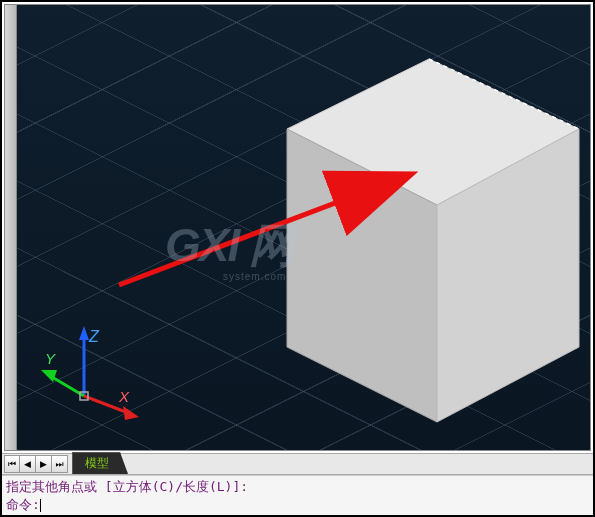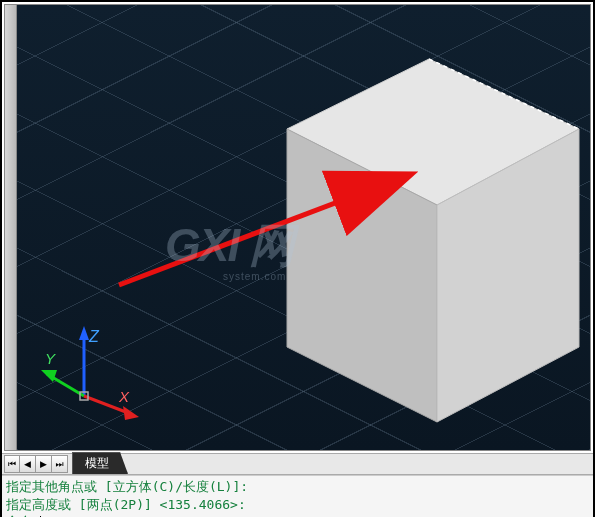--- a/index.html
+++ b/index.html
@@ -18,23 +18,23 @@
     .watermark .big { font-size: 46px; font-weight: bold; font-style: italic; letter-spacing: -2px; }
     .watermark .sm { font-size: 10px; letter-spacing: 1px; margin-left: 58px; margin-top: -6px; }
     .arrow { position: absolute; left: 96px; top: 120px; pointer-events: none; }
     .ucs { position: absolute; left: 22px; bottom: 22px; width: 110px; height: 110px; }
     .tabs-row { display: flex; align-items: center; height: 22px; background: #e8e8e8; border-top: 1px solid #aaa; border-bottom: 1px solid #aaa; font-size: 12px; }
     .tab-nav { display: flex; margin-left: 2px; }
     .tab-btn { width: 16px; height: 18px; border: 1px solid #999; background: linear-gradient(#fff,#ddd); display: flex; align-items: center; justify-content: center; font-size: 9px; cursor: pointer; }
     .tab-btn + .tab-btn { border-left: none; }
     .tabstrip { display: flex; margin-left: 4px; height: 20px; align-items: flex-end; }
     .tab { padding: 2px 12px 2px 12px; border: 1px solid #888; border-bottom: none; background: linear-gradient(#fff,#e6e6e6); margin-right: -1px; cursor: pointer; clip-path: polygon(0 0, calc(100% - 8px) 0, 100% 100%, 0 100%); padding-right: 18px; }
-    .tab.active { background: #2a2a2a; color: #ffffff; border-color: #555; }
+    .tab.active { background: #2a2a2a; color: #84cc16; border-color: #555; }
     .cmd-area { flex: 1; background: #f5f5f5; border-top: 1px solid #ccc; font-size: 13px; line-height: 1.35; padding: 2px 4px; font-family: SimSun, monospace; }
-    .cmd-line { white-space: pre; color: #15803d; }
+    .cmd-line { white-space: pre; color: #701a75; }
     .cursor { display:inline-block; width:1px; height:13px; background:#000; vertical-align:middle; }
   </style>
 </head>
 <body>
 
 <div class="frame">
   <div class="viewport-outer">
     <div class="viewport-side"></div>
     <div class="viewport">
       <div class="grid-bg"></div>
@@ -96,16 +96,15 @@
       <div class="tab-btn">▶</div>
       <div class="tab-btn">⏭</div>
     </div>
     <div class="tabstrip">
       <div class="tab active">模型</div>
     </div>
   </div>
 
   <div class="cmd-area">
     <div class="cmd-line">指定其他角点或 [立方体(C)/长度(L)]:</div>
-    <div class="cmd-line">指定高度或 [两点(2P)] &lt;135.4066&gt;:</div>
     <div class="cmd-line"><span>命令:</span><span class="cursor"></span></div>
   </div>
 </div>
 
 </body></html>

